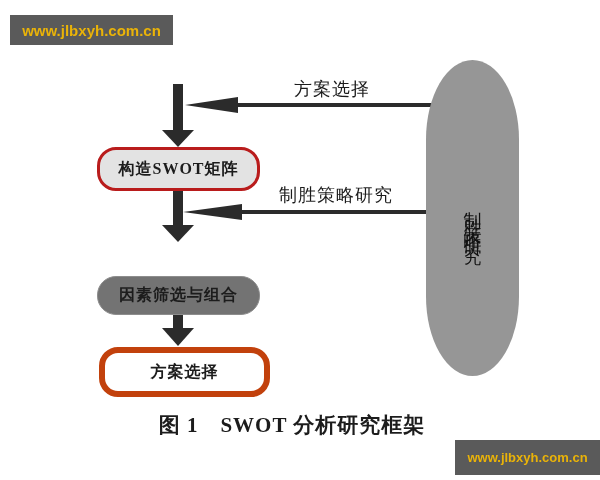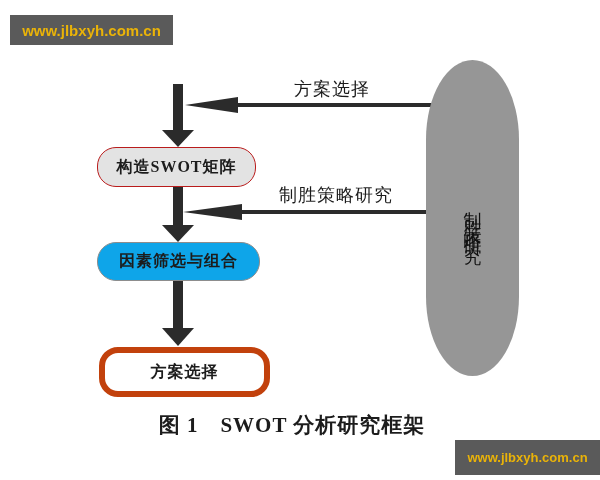--- a/index.html
+++ b/index.html
@@ -12,21 +12,21 @@
     position:absolute;display:flex;align-items:center;justify-content:center;
     color:#eab308;font-family:"Liberation Sans","DejaVu Sans",sans-serif;font-weight:bold;
   }
   .wm-top{left:10px;top:15px;width:163px;height:30px;font-size:15px;}
   .wm-bottom{left:455px;top:440px;width:145px;height:35px;font-size:13px;}
   .box{
     position:absolute;display:flex;align-items:center;justify-content:center;
     border-radius:19px;font-size:16px;font-weight:600;letter-spacing:1px;white-space:nowrap;
   }
   .box1{left:99px;top:53px;width:152px;height:33px;border:2px solid #6f6f6f;}
-  .box2{left:97px;top:147px;width:157px;height:38px;border:1px solid #b91c1c;}
+  .box2{left:97px;top:147px;width:157px;height:38px;border:3px solid #b91c1c;}
   .box3{left:97px;top:242px;width:161px;height:37px;border:1px solid #8d8d8d;}
   .box4{left:99px;top:347px;width:159px;height:38px;border:6px solid #c2410c;}
   .method{
     position:absolute;width:140px;text-align:center;font-size:18px;letter-spacing:1px;
   }
   .m1{left:262px;top:77px;}
   .m2{left:266px;top:183px;}
   .oval{
     position:absolute;left:426px;top:60px;width:93px;height:316px;
     border-radius:48px / 82px;display:flex;align-items:center;justify-content:center;
@@ -68,21 +68,21 @@
       <line x1="450" y1="212" x2="238" y2="212" stroke="#2b2b2b" stroke-width="4"></line>
       <polygon points="183,212 242,204 242,220" fill="#2b2b2b"></polygon>
     </g>
   </svg>
 
   <div class="wm wm-top" style="background: rgb(90, 90, 90);">www.jlbxyh.com.cn</div>
 
   <div class="box box2" style="background: rgb(227, 227, 227);">
     <span>构造SWOT矩阵</span>
   </div>
-  <div class="box box3" style="background: #0ea5e9;">
+  <div class="box box3" style="background: #737373; margin-top: 34px;">
     <span>因素筛选与组合</span>
   </div>
   <div class="box box4" style="background: rgb(255, 255, 255);">
     <span>方案选择</span>
   </div>
 
   <div class="method m1">方案选择</div>
   <div class="method m2">制胜策略研究</div>
 
   <div class="oval" style="background: rgb(150, 150, 150);">

